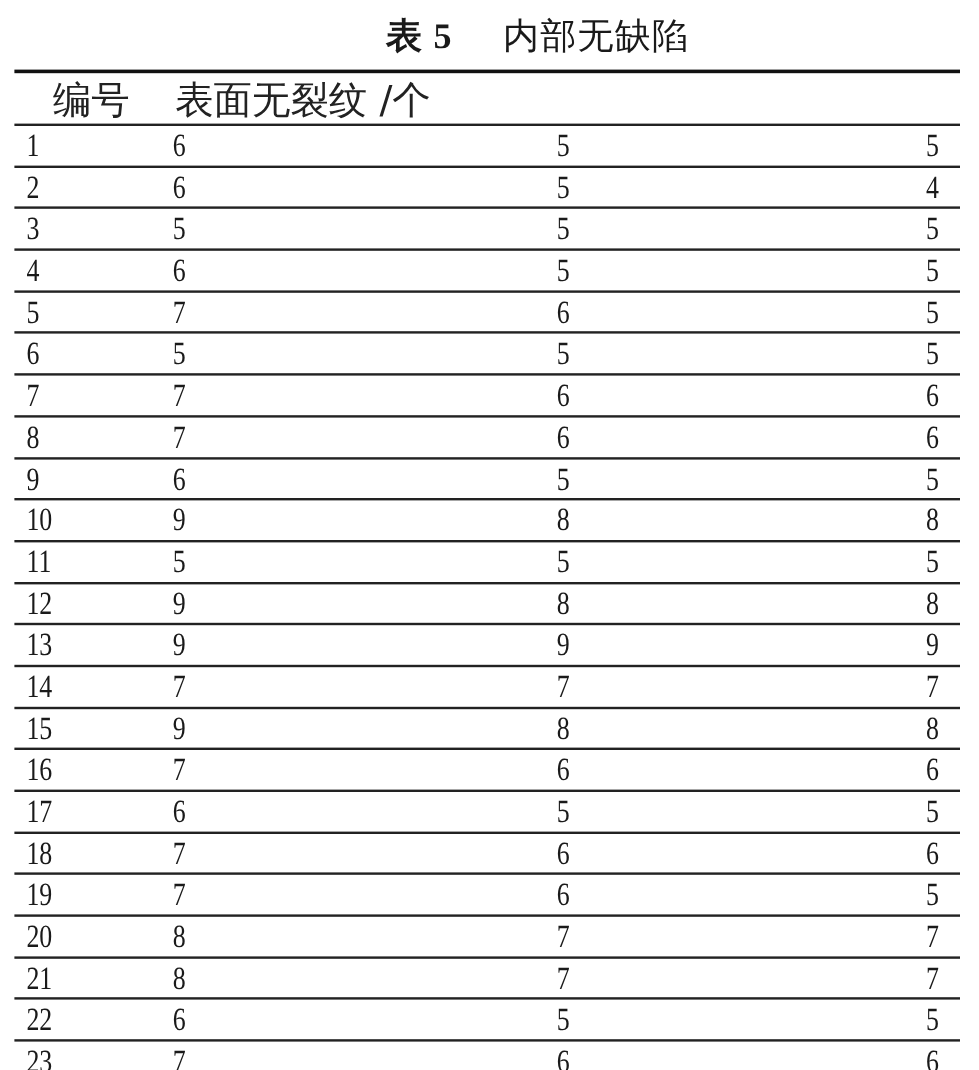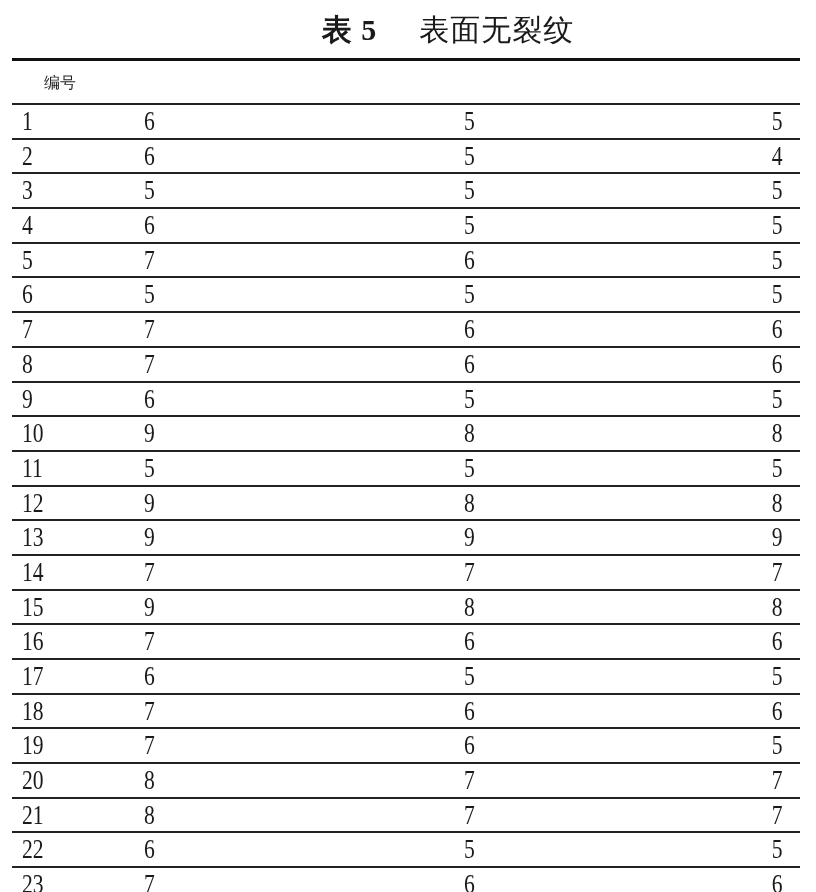--- a/index.html
+++ b/index.html
@@ -3,46 +3,47 @@
 <meta charset="utf-8">
 <style>
   html, body { margin:0; padding:0; background:#ffffff; }
   body { width:816px; height:892px; overflow:hidden; position:relative;
          font-family:"Liberation Serif","DejaVu Serif",serif; color:#1a1a1a; }
   .title { position:absolute; top:10px; left:0; width:816px; text-align:center;
            font-size:30px; letter-spacing:1px; }
   .title .tno { font-weight:bold; margin-right:42px; padding-left:80px; }
   .table { position:absolute; top:58px; left:12px; width:788px; }
   .rule-top { height:3px; background:#111; }
-  .hdr { height:42px; position:relative; font-family:"DejaVu Sans",sans-serif; font-size:16px; color:#222; border-bottom:2px solid #222; }
+  .hdr { height:42px; position:relative; font-family:"DejaVu Sans",sans-serif; font-size:32px; color:#222; border-bottom:2px solid #222; }
   .row { height:32.7px; position:relative; border-bottom:2px solid #222; font-size:27px; transform-origin:left; }
   .c { position:absolute; top:0; line-height:32px; }
   .hdr .c { line-height:44px; }
   .c0 { left:10px; }
   .c1 { left:132px; }
   .hdr .c0 { left:32px; }
   .hdr .c1 { left:134px; }
   .hdr .c2 { left:358px; }
   .hdr .c3 { left:598px; }
   .row .c2 { left:452px; }
   .row .c3 { right:18px; }
   .num { display:inline-block; transform:scaleX(0.8); transform-origin:left; }
   .row .c3 .num { transform-origin:right; }
 </style>
 </head>
 <body>
 
 <div class="title">
-  <span class="tno">表 5</span><span>表面无裂纹</span>
+  <span class="tno">表 5</span><span>内部无缺陷</span>
 </div>
 
 <div class="table">
   <div class="rule-top"></div>
   <div class="hdr">
     <span class="c c0">编号</span>
+    <span class="c c1">表面无裂纹 /个</span>
   </div>
   <div id="tbody">
       <div class="row">
         <span class="c c0"><span class="num">1</span></span>
         <span class="c c1"><span class="num">6</span></span>
         <span class="c c2"><span class="num">5</span></span>
         <span class="c c3"><span class="num">5</span></span>
       </div>
       <div class="row">
         <span class="c c0"><span class="num">2</span></span>

